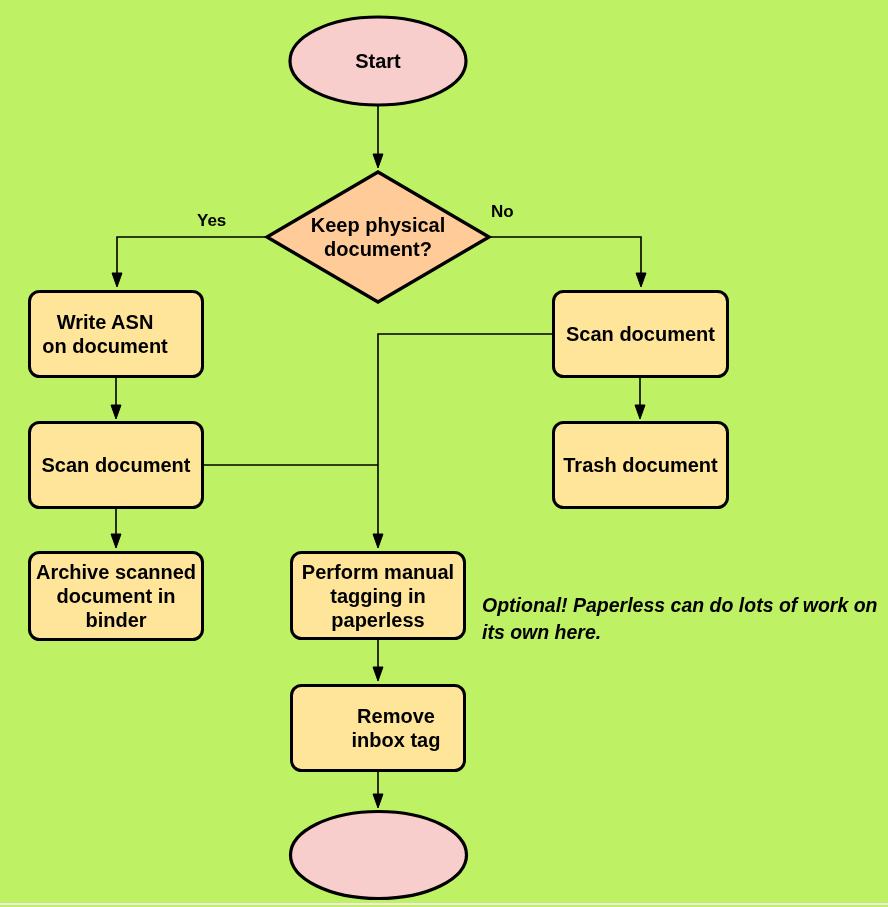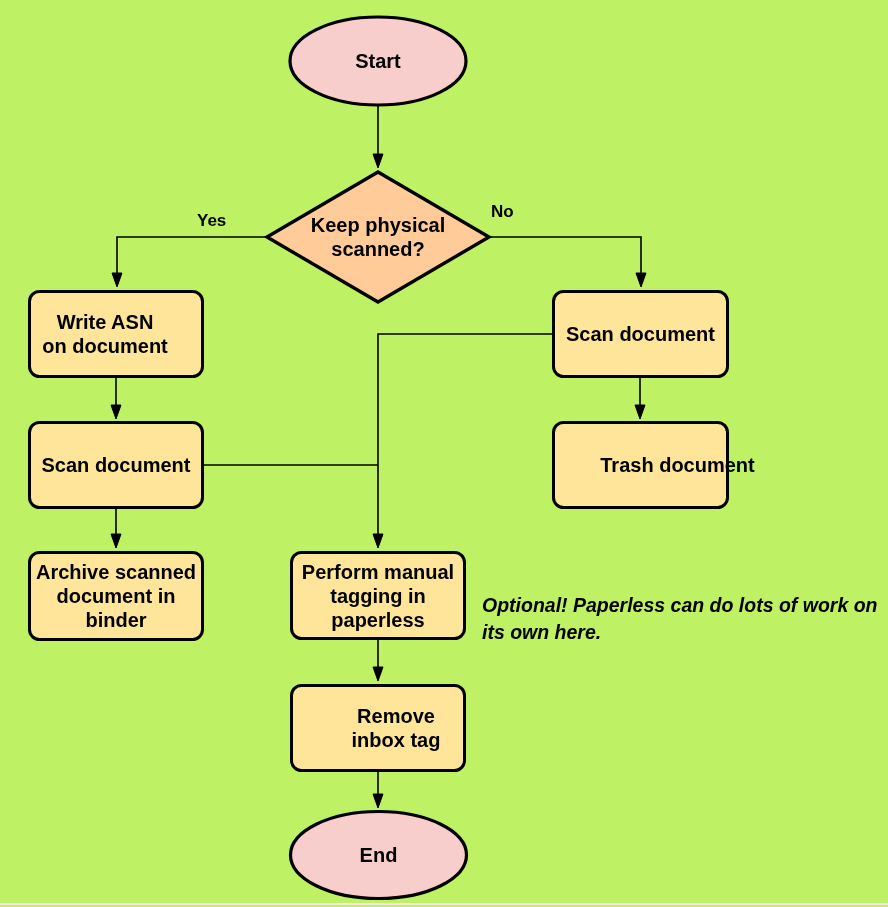--- a/index.html
+++ b/index.html
@@ -71,21 +71,21 @@
     background: #f3e6e7;
   }
 
   
   .lbl-start      { left:290px; top:17px;  width:176px; height:88px; }
   .lbl-decision   { left:276px; top:181px; width:204px; height:112px; }
   .lbl-write-asn  { left:28px;  top:290px; width:154px; height:88px; }
   .lbl-scan-left  { left:28px;  top:421px; width:176px; height:88px; }
   .lbl-archive    { left:28px;  top:551px; width:176px; height:90px; }
   .lbl-scan-right { left:552px; top:290px; width:177px; height:88px; }
-  .lbl-trash      { left:552px; top:421px; width:177px; height:88px;padding-left:37px; }
+  .lbl-trash      { left:552px; top:421px; width:177px; height:88px; }
   .lbl-perform    { left:290px; top:551px; width:176px; height:89px; }
   .lbl-remove     { left:290px; top:684px; width:212px; height:88px; }
   .lbl-end        { left:290px; top:811px; width:177px; height:88px; }
   .lbl-yes        { left:197px; top:211px; }
   .lbl-no         { left:491px; top:202px; }
 </style>
 </head>
 <body>
 
 <div class="canvas">
@@ -115,35 +115,34 @@
     <rect class="shape shape-rect" x="29.5" y="552.5" width="173" height="87" rx="10" ry="10" fill="#FFE599"></rect>
     <rect class="shape shape-rect" x="553.5" y="291.5" width="174" height="85" rx="10" ry="10" fill="#FFE599"></rect>
     <rect class="shape shape-rect" x="553.5" y="422.5" width="174" height="85" rx="10" ry="10" fill="#FFE599"></rect>
     <rect class="shape shape-rect" x="291.5" y="552.5" width="173" height="86" rx="10" ry="10" fill="#FFE599"></rect>
     <rect class="shape shape-rect" x="291.5" y="685.5" width="173" height="85" rx="10" ry="10" fill="#FFE599"></rect>
     <ellipse class="shape shape-ellipse" cx="378.5" cy="855" rx="88" ry="43.5" fill="#F8CECC"></ellipse>
   </svg>
 
   <div class="node-label lbl-start">Start</div>
   <div class="node-label lbl-decision">Keep physical
-scanned?</div>
+document?</div>
   <div class="node-label lbl-write-asn">Write ASN
 on document</div>
   <div class="node-label lbl-scan-left">Scan document</div>
   <div class="node-label lbl-archive">Archive scanned
 document in
 binder</div>
   <div class="node-label lbl-scan-right">Scan document</div>
   <div class="node-label lbl-trash">Trash document</div>
   <div class="node-label lbl-perform">Perform manual
 tagging in
 paperless</div>
   <div class="node-label lbl-remove">Remove
 inbox tag</div>
-  <div class="node-label lbl-end">End</div>
 
   <div class="edge-label lbl-yes">Yes</div>
   <div class="edge-label lbl-no">No</div>
 
   <div class="annotation">Optional! Paperless can do lots of work on
 its own here.</div>
 
   <div class="bottom-divider"></div>
 </div>
 

